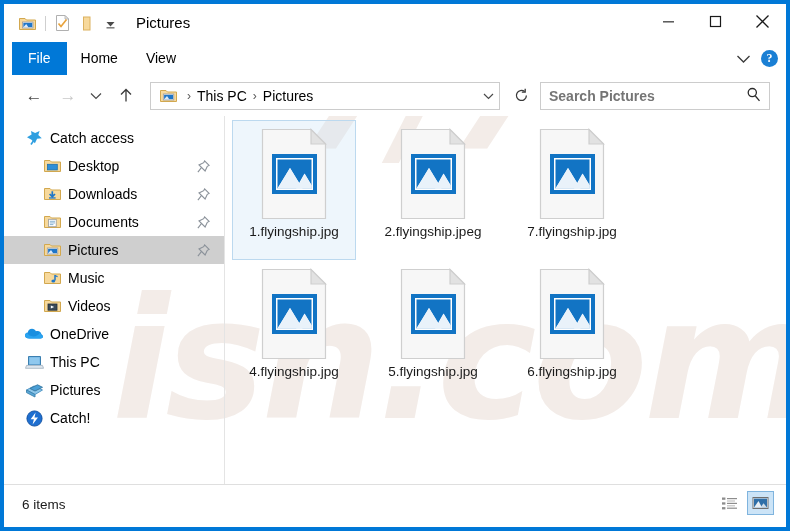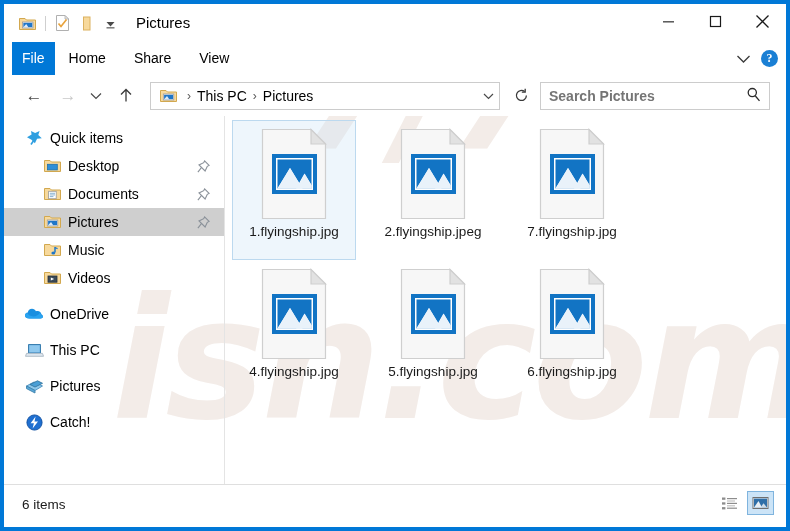--- a/index.html
+++ b/index.html
@@ -113,21 +113,21 @@
   .tab {
     height: 33px;
     line-height: 33px;
     padding: 0 14px;
     font-size: 14px;
     color: #000000;
   }
   .tab-file {
     background: #0078d7;
     color: #ffffff;
-    padding: 0 10px;
+    padding: 0 16px;
     margin-left: 8px;
   }
   #ribbon-right {
     position: absolute;
     right: 8px; top: 0;
     height: 33px;
     display: flex;
     align-items: center;
     gap: 10px;
   }
@@ -259,21 +259,21 @@
   #navpane-inner { padding-top: 8px; }
   .nav-item {
     height: 28px;
     display: flex;
     align-items: center;
     position: relative;
     padding-left: 20px;
     box-sizing: border-box;
   }
   .nav-item.indent { padding-left: 38px; }
-  .nav-item.group-gap { margin-top: 8px; }
+  .nav-item.group-gap { margin-top: 0; }
   .nav-item.selected { background: #cfcfcf; }
   .nav-ico {
     width: 20px; height: 18px;
     display: flex; align-items: center; justify-content: center;
     margin-right: 6px;
     flex-shrink: 0;
   }
   .nav-label {
     font-size: 14px;
     color: #000000;
@@ -430,21 +430,20 @@
             <path d="M1.5 1.5 L13.5 13.5 M13.5 1.5 L1.5 13.5" stroke="#1a1a1a" stroke-width="1.3" fill="none"></path>
           </svg>
       </div>
     </div>
   </div>
 
   <div id="ribbon">
     <div id="tabs">
       <div class="tab tab-file">File</div>
       <div class="tab">Home</div>
-      <div class="tab">Share</div>
       <div class="tab">View</div>
     </div>
     <div id="ribbon-right">
       <div>
         <svg width="15" height="10" viewBox="0 0 15 10">
             <path d="M1.5 2 L7.5 8 L13.5 2" fill="none" stroke="#3a3a3a" stroke-width="1.3"></path>
           </svg>
       </div>
       <div class="help-circle">?</div>
     </div>
@@ -508,30 +507,44 @@
 
     <div id="navpane">
       <div id="navpane-inner">
           <div class="nav-item">
             <span class="nav-ico">
               <svg width="17" height="16" viewBox="0 0 17 16">
                 <path d="M5.5 9.8 L1 7.3 L5.6 4.4 L5.0 0.9 L9.1 3.0 L13.6 1.1 L12.3 5.0 L15.8 8.2 L11.1 8.7 L8.9 13.2 Z" fill="#2f9fe0"></path>
                 <path d="M9 8.5 L5 14.5" stroke="#2f9fe0" stroke-width="1.6" fill="none"></path>
               </svg>
             </span>
-            <span class="nav-label">Quick items</span>
+            <span class="nav-label">Catch access</span>
           </div>
           <div class="nav-item indent">
             <span class="nav-ico">
               <svg width="17" height="14" viewBox="0 0 17 14">
                 <path d="M0.5 1.5 L6 1.5 L7.5 3 L16.5 3 L16.5 12.5 L0.5 12.5 Z" fill="#f7d99c" stroke="#d2a84f" stroke-width="1"></path>
                 <rect x="3.5" y="5.3" width="9.8" height="5.6" fill="#2f8fd8" stroke="#1d6fab" stroke-width="0.8"></rect>
               </svg>
             </span>
             <span class="nav-label">Desktop</span>
+            <span class="pin"><svg width="13" height="13" viewBox="0 0 13 13">
+                <path d="M7.6 0.9 L12.1 5.4 L10.3 6.3 L8.1 11.0 L2.0 4.9 L6.7 2.7 Z" fill="none" stroke="#8a9199" stroke-width="1.1"></path>
+                <path d="M4.6 7.4 L0.9 12.1" stroke="#8a9199" stroke-width="1.1" fill="none"></path>
+              </svg></span>
+          </div>
+          <div class="nav-item indent">
+            <span class="nav-ico">
+              <svg width="17" height="14" viewBox="0 0 17 14">
+                <path d="M0.5 1.5 L6 1.5 L7.5 3 L16.5 3 L16.5 12.5 L0.5 12.5 Z" fill="#f7d99c" stroke="#d2a84f" stroke-width="1"></path>
+                <path d="M8.3 4.3 L8.3 9 M5.6 7 L8.3 9.8 L11 7" stroke="#1f76c8" stroke-width="1.7" fill="none"></path>
+                <rect x="5" y="10.3" width="6.6" height="1.3" fill="#1f76c8"></rect>
+              </svg>
+            </span>
+            <span class="nav-label">Downloads</span>
             <span class="pin"><svg width="13" height="13" viewBox="0 0 13 13">
                 <path d="M7.6 0.9 L12.1 5.4 L10.3 6.3 L8.1 11.0 L2.0 4.9 L6.7 2.7 Z" fill="none" stroke="#8a9199" stroke-width="1.1"></path>
                 <path d="M4.6 7.4 L0.9 12.1" stroke="#8a9199" stroke-width="1.1" fill="none"></path>
               </svg></span>
           </div>
           <div class="nav-item indent">
             <span class="nav-ico">
               <svg width="17" height="14" viewBox="0 0 17 14">
                 <path d="M0.5 1.5 L6 1.5 L7.5 3 L16.5 3 L16.5 12.5 L0.5 12.5 Z" fill="#f7d99c" stroke="#d2a84f" stroke-width="1"></path>
                 <rect x="4.6" y="4.3" width="7.6" height="7.4" fill="#ffffff" stroke="#9a9a9a" stroke-width="0.8"></rect>

